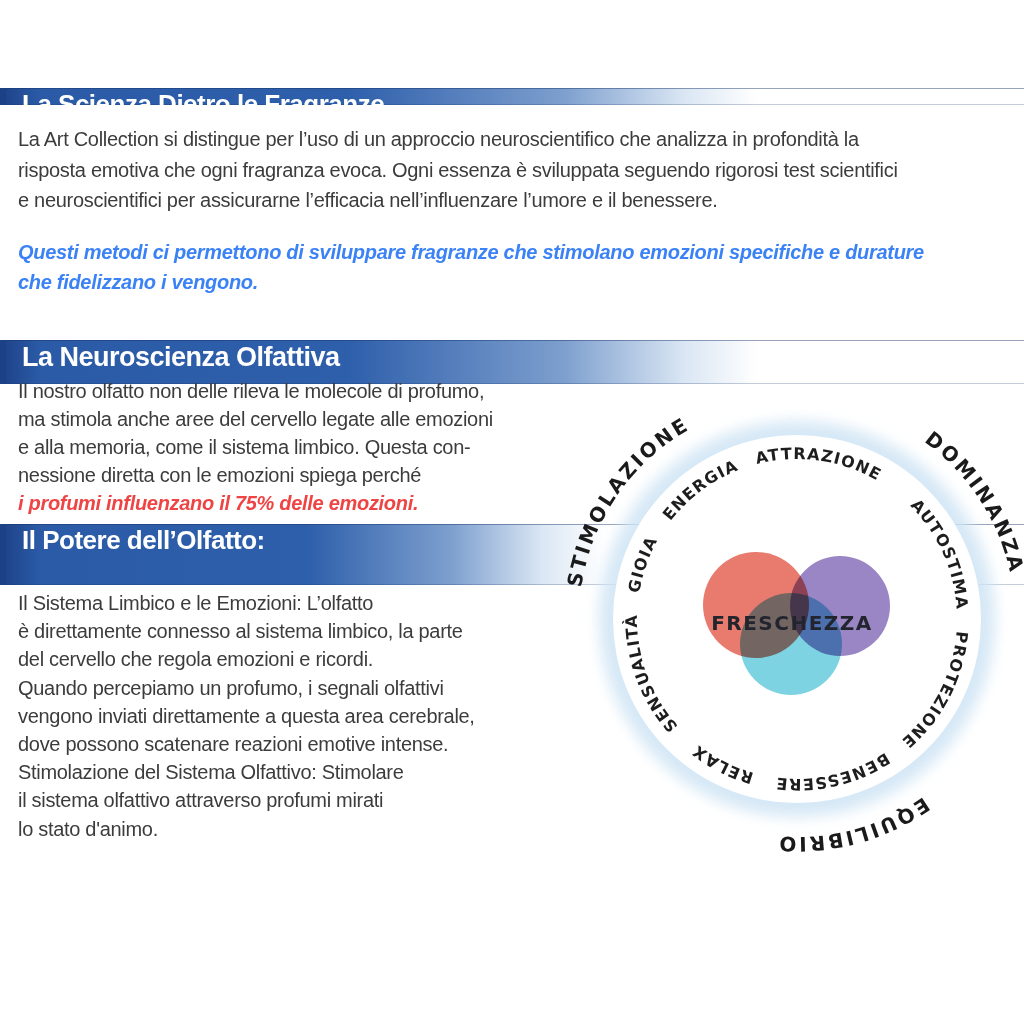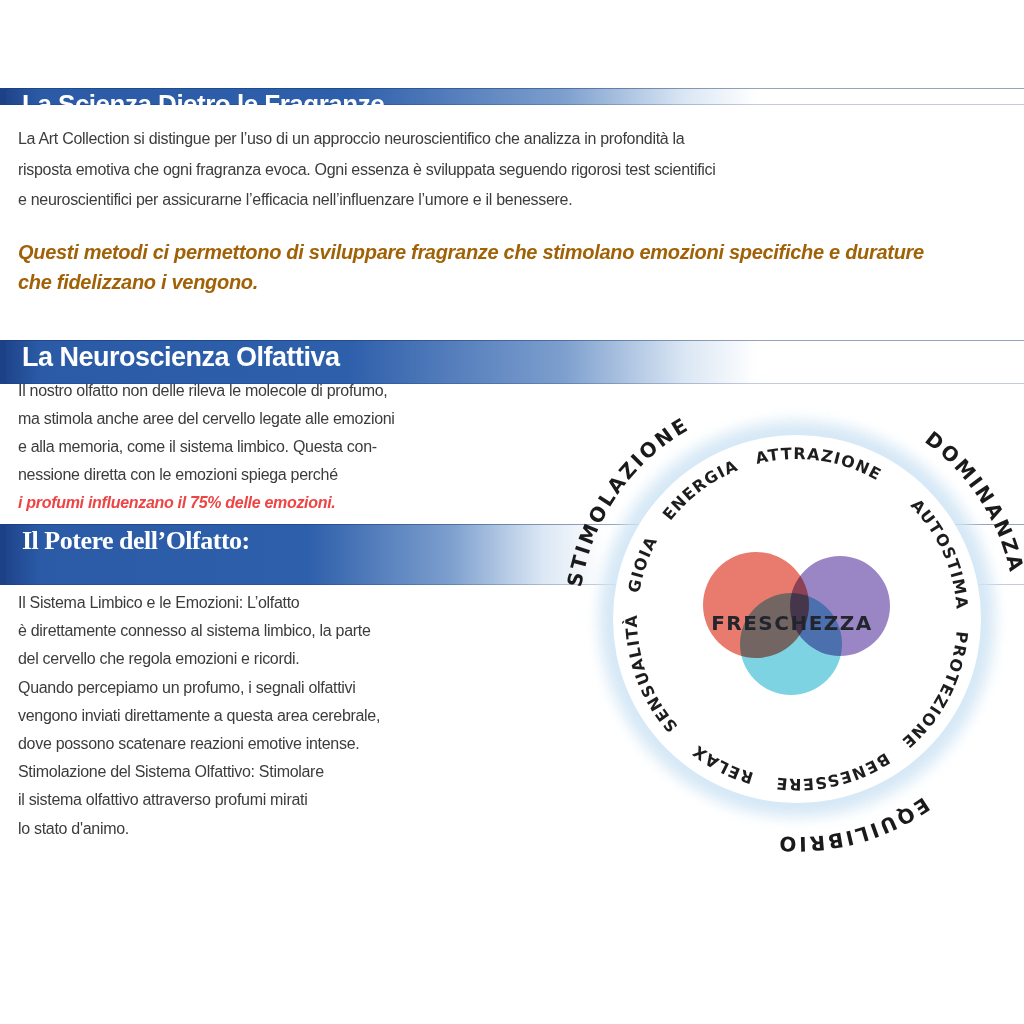--- a/index.html
+++ b/index.html
@@ -12,26 +12,26 @@
     position:absolute;left:0;width:1024px;color:#ffffff;font-weight:bold;
     background:linear-gradient(90deg,#1d4187 0%,#2b5ba7 4%,#2e5fab 34%,#7d9fce 55%,#dbe7f4 67%,#ffffff 74%,#ffffff 100%);
     box-shadow:inset 6px 0 0 #1d4187, inset 0 1px 0 rgba(23,52,102,.45), inset 0 -1px 0 rgba(23,52,102,.25);
   }
   .bar .bar-text{display:block;padding-left:22px;letter-spacing:-0.5px;white-space:nowrap;}
   .bar1{top:88px;height:17px;font-size:26px;line-height:33px;}
   .bar2{top:340px;height:44px;font-size:27px;line-height:35px;}
   .bar3{top:524px;height:61px;font-size:26px;line-height:28.5px;padding-top:0;
     background:linear-gradient(90deg,#1d4187 0%,#2b5ba7 4%,#2e5fab 30%,#7d9fce 44%,#dbe7f4 53%,#ffffff 59%,#ffffff 100%);}
   .bar3 .bar-text{line-height:29px;}
-  .bar3 .bar-text:first-child{padding-top:2px;font-family:Liberation Serif, serif;}
+  .bar3 .bar-text:first-child{padding-top:2px;}
   
-  .para{position:absolute;color:#3c3c3c;font-size:16px;letter-spacing:-0.3px;}
+  .para{position:absolute;color:#3c3c3c;font-size:20px;letter-spacing:-0.3px;}
   .para .ln{display:block;white-space:nowrap;}
   .p1{left:18px;top:124px;line-height:30.5px;}
-  .em{font-style:italic;font-weight:bold;color:#a16207;}
+  .em{font-style:italic;font-weight:bold;color:#3b82f6;}
   .p-em1{left:18px;top:237px;line-height:30px;font-size:20px;}
   .p2{left:18px;top:377px;line-height:28px;}
   .em2{font-style:italic;font-weight:bold;color:#ef4444;}
   .p3{left:18px;top:589px;line-height:28.2px;}
   .p3i{left:18px;top:864px;line-height:29px;font-size:20px;}
   
   .diagram{position:absolute;left:530px;top:405px;width:494px;height:470px;}
   .inner-label{font-family:"DejaVu Sans",sans-serif;font-weight:bold;font-size:16px;letter-spacing:1.2px;fill:#1d1d1d;}
   .outer-label{font-family:"DejaVu Sans",sans-serif;font-weight:bold;font-size:20px;letter-spacing:2.5px;fill:#1a1a1a;}
   .center-label{font-family:"DejaVu Sans",sans-serif;font-weight:bold;font-size:20px;letter-spacing:1.5px;fill:#23252e;}

